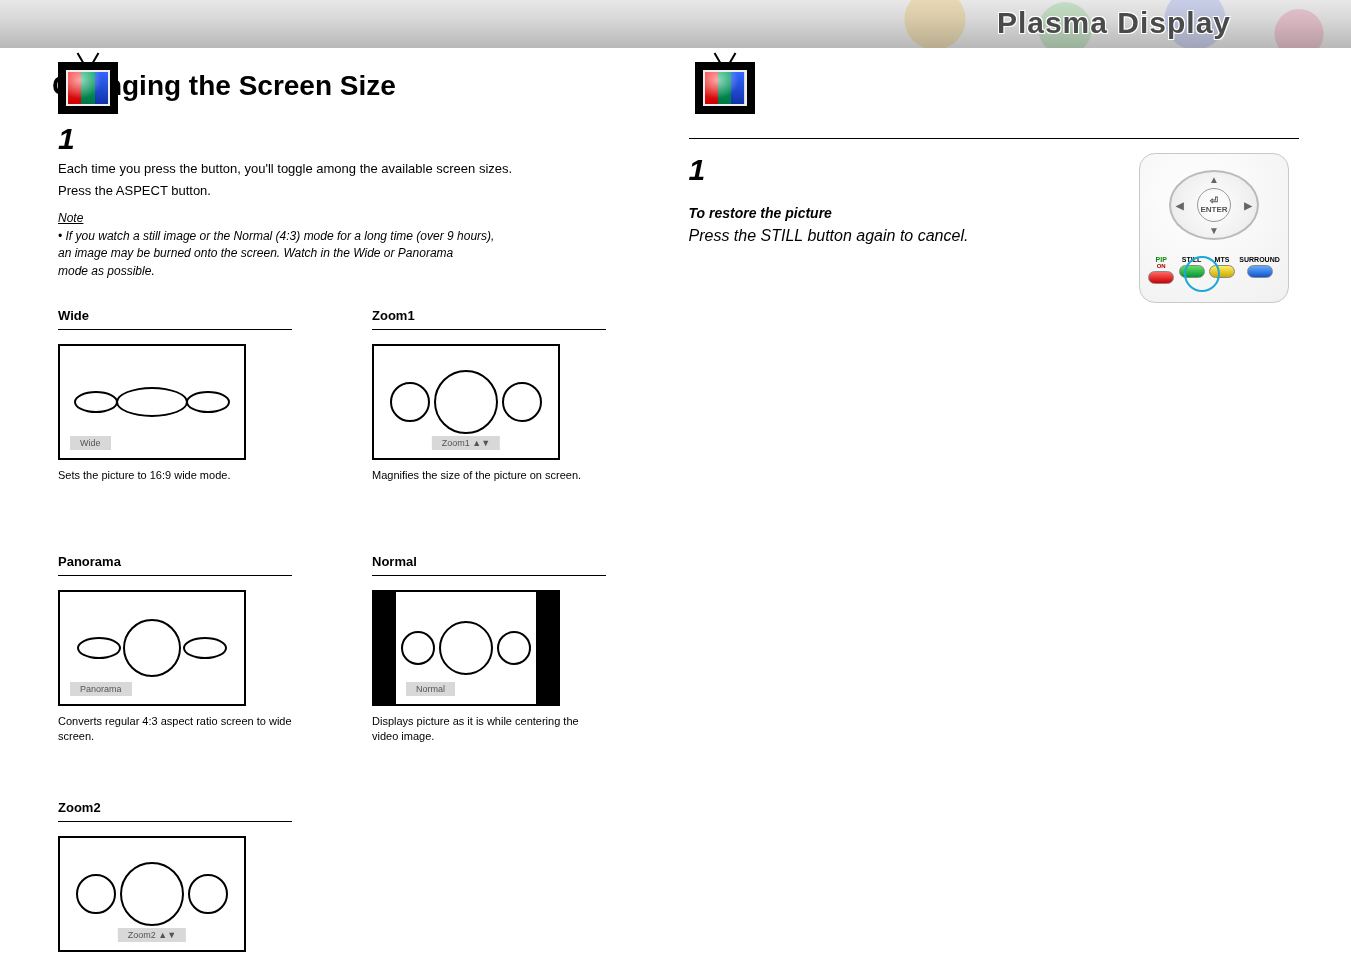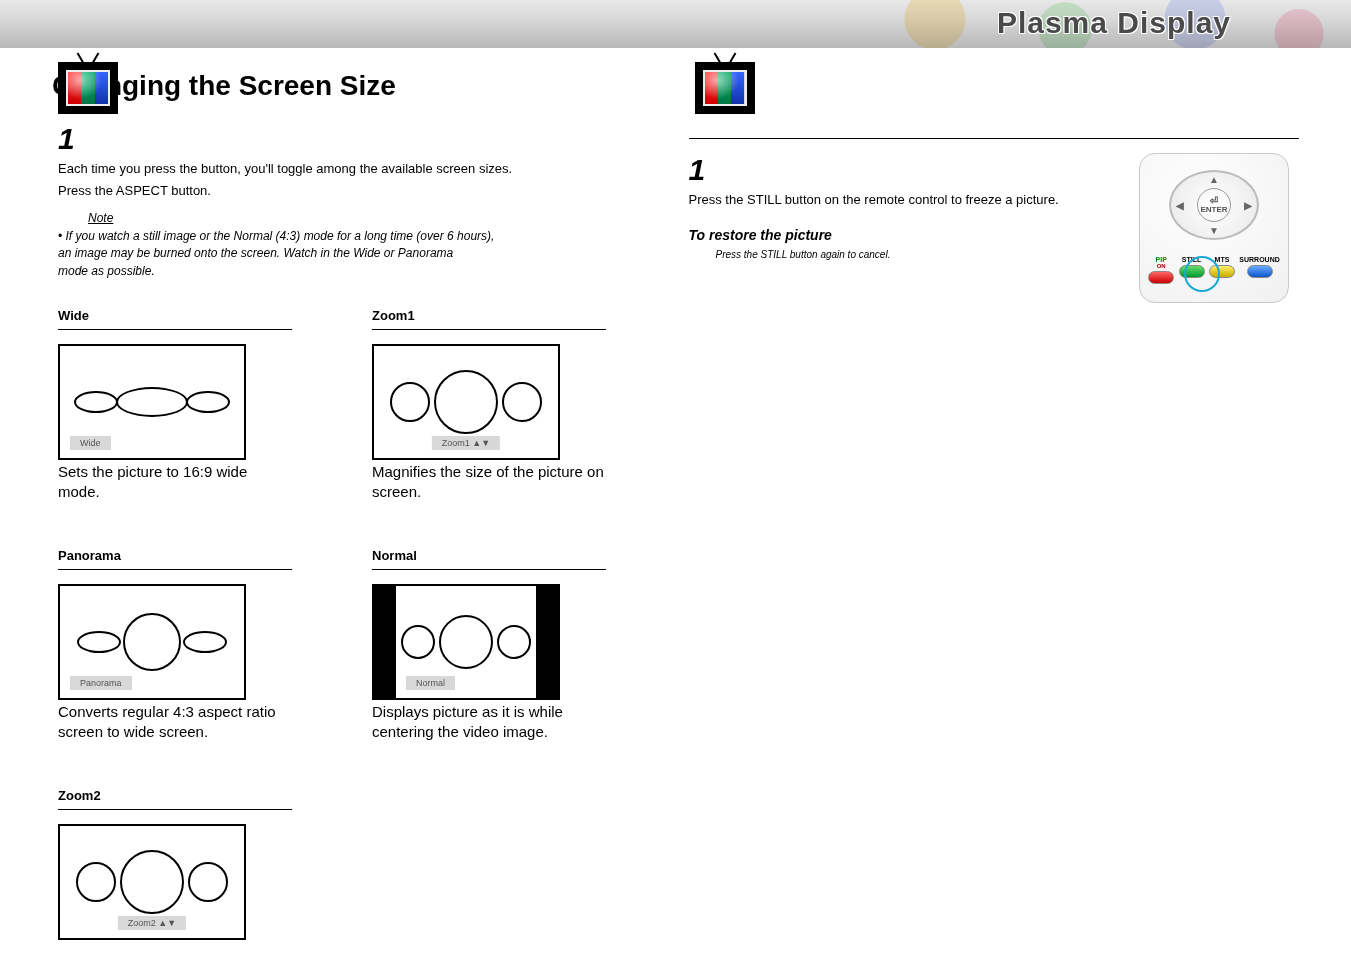--- a/index.html
+++ b/index.html
@@ -92,30 +92,30 @@
     font-size: 28px;
     font-weight: 700;
   }
   .leftcol .title { margin-top: -48px; }
   .rightcol .title { margin-top: -48px; }
 
   .leftcontent { padding-top: 20px; padding-left: 6px; }
   .stepnum { font-size: 30px; font-family: "Arial Narrow", Arial; font-style: italic; font-weight: 700; }
   .steptext { font-size: 13px; line-height: 1.4; margin-top: 4px; }
   .noteblock { font-size: 12px; font-style: italic; margin-top: 10px; line-height: 1.45; }
-  .notehead { text-decoration: underline; font-style: italic; margin-left: 30px; }
+  .notehead { text-decoration: underline; font-style: italic; }
 
   .moderow {
     display: flex;
     gap: 80px;
     margin-top: 28px;
   }
   .modecell { width: 234px; }
   .modelabel { font-size: 13px; font-weight: 700; border-bottom: 1px solid #000; padding-bottom: 6px; margin-bottom: 14px; }
-  .modecaption { font-size: 15px; line-height: 1.35; margin-top: 2px; min-height: 58px; }
+  .modecaption { font-size: 11px; line-height: 1.35; margin-top: 8px; min-height: 58px; }
 
   .diag {
     width: 188px; height: 116px; border: 2px solid #000; position: relative; background: #fff;
   }
   .diag .tag {
     position:absolute; bottom:8px; left:10px; background:#d8d8d8; font-size:9px; padding:2px 10px; color:#555;
   }
   .diag .tagc { left:50%; transform:translateX(-50%); }
   
   .ellipses { display:flex; align-items:center; justify-content:center; gap:-6px; height:100%; }
@@ -131,21 +131,21 @@
   .normal .bars { position:absolute; top:0; bottom:0; width:22px; background:#000; }
   .normal .bars.l{ left:0;} .normal .bars.r{ right:0;}
   .normal .inner{ position:absolute; inset:0 22px; display:flex; align-items:center; justify-content:center; }
 
   
   .rightcontent { padding-top: 20px; }
   .stepblock { border-top: 1px solid #000; padding-top: 14px; display:flex; gap: 16px; }
   .stepside-l { flex: 1; }
   .stepside-r { width: 160px; }
   .restore { font-family: "Comic Sans MS", Arial; font-size: 14px; font-style: italic; font-weight: 700; margin: 18px 0 6px; }
-  .restore-text { font-size: 10px; font-style: italic; margin-left: 27px; }
+  .restore-text { font-size: 16px; font-style: italic; }
 
   
   .remote {
     width: 150px; height: 150px; border-radius: 16px;
     background: radial-gradient(circle at 40% 30%, #fff, #f0f0f0);
     border: 1px solid #c8c8c8;
     position: relative;
   }
   .dpad {
     position:absolute; left:50%; top:16px; transform:translateX(-50%);
@@ -194,21 +194,21 @@
     </div>
     <h1 class="title">Changing the Screen Size</h1>
 
     <div class="leftcontent">
       <div>
         <div class="stepnum">1</div>
         <div class="steptext">Each time you press the button, you'll toggle among the available screen sizes.</div>
         <div class="steptext">Press the ASPECT button.</div>
         <div class="noteblock">
           <span class="notehead">Note</span>
-          <div>• If you watch a still image or the Normal (4:3) mode for a long time (over 6 hours),</div>
+          <div>• If you watch a still image or the Normal (4:3) mode for a long time (over 9 hours),</div>
           <div>an image may be burned onto the screen. Watch in the Wide or Panorama</div>
           <div>mode as possible.</div>
         </div>
       </div>
 
       <div class="moderow">
         <div class="modecell">
           <div class="modelabel">Wide</div>
           <div class="diag">
             <div class="ellipses">
@@ -292,21 +292,20 @@
           <span class="r"></span>
           <span class="g"></span>
           <span class="b"></span>
         </div>
     </div>
 
     <div class="rightcontent">
       <div class="stepblock">
         <div class="stepside-l">
           <div class="stepnum">1</div>
-          <div class="steptext">Press the STILL button on the remote control to freeze a picture.</div>
           <div class="restore">To restore the picture</div>
           <div class="restore-text">Press the STILL button again to cancel.</div>
         </div>
         <div class="stepside-r">
           <div class="remote">
             <div class="dpad">
               <span class="arrow l">◀</span>
               <span class="arrow r">▶</span>
               <span class="arrow u">▲</span>
               <span class="arrow d">▼</span>

